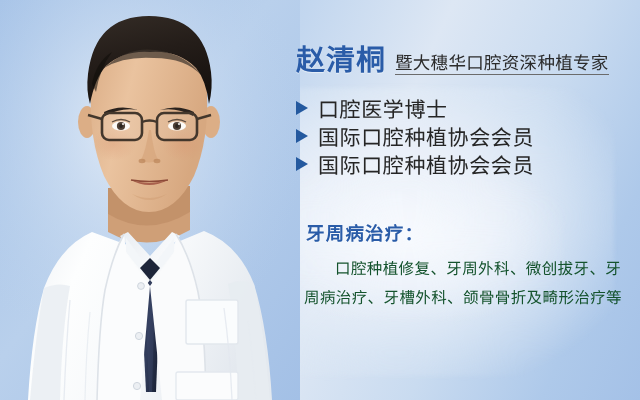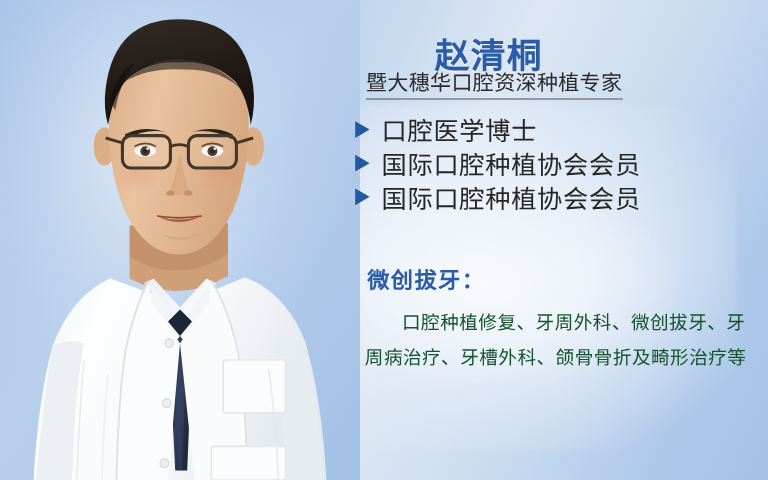--- a/index.html
+++ b/index.html
@@ -68,25 +68,24 @@
   .content {
     position: absolute;
     left: 292px;
     top: 0;
     width: 348px;
     height: 400px;
   }
   .title-row {
     position: absolute;
     left: 4px;
-    top: 33px;
+    top: 46px;
     display: flex;
-    align-items: center;
+    align-items: flex-end;
     white-space: nowrap;
-    flex-direction: column;
   }
   .doctor-name {
     font-family: "DejaVu Serif", "Liberation Serif", serif;
     font-weight: bold;
     font-size: 29px;
     line-height: 1;
     color: #2a5ca8;
     letter-spacing: 1px;
     text-shadow: 0 1px 1px rgba(255,255,255,0.55);
   }
@@ -325,18 +324,18 @@
       <li>
         <span class="bullet-tri"></span>
         <span class="cred-label">国际口腔种植协会会员</span>
       </li>
       <li>
         <span class="bullet-tri"></span>
         <span class="cred-label">国际口腔种植协会会员</span>
       </li>
     </ul>
 
-    <div class="section-heading">微创拔牙：</div>
+    <div class="section-heading">牙周病治疗：</div>
 
     <p class="specialties">口腔种植修复、牙周外科、微创拔牙、牙周病治疗、牙槽外科、颌骨骨折及畸形治疗等</p>
 
   </div>
 </div>
 
 </body></html>

